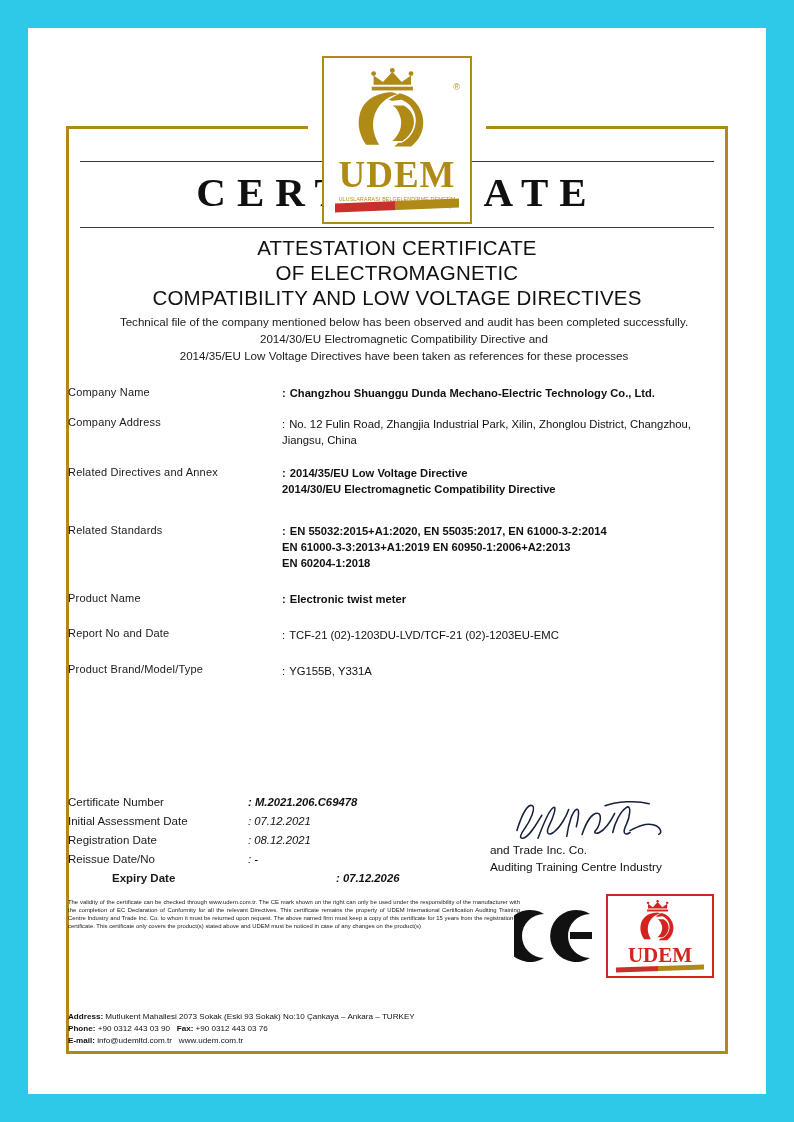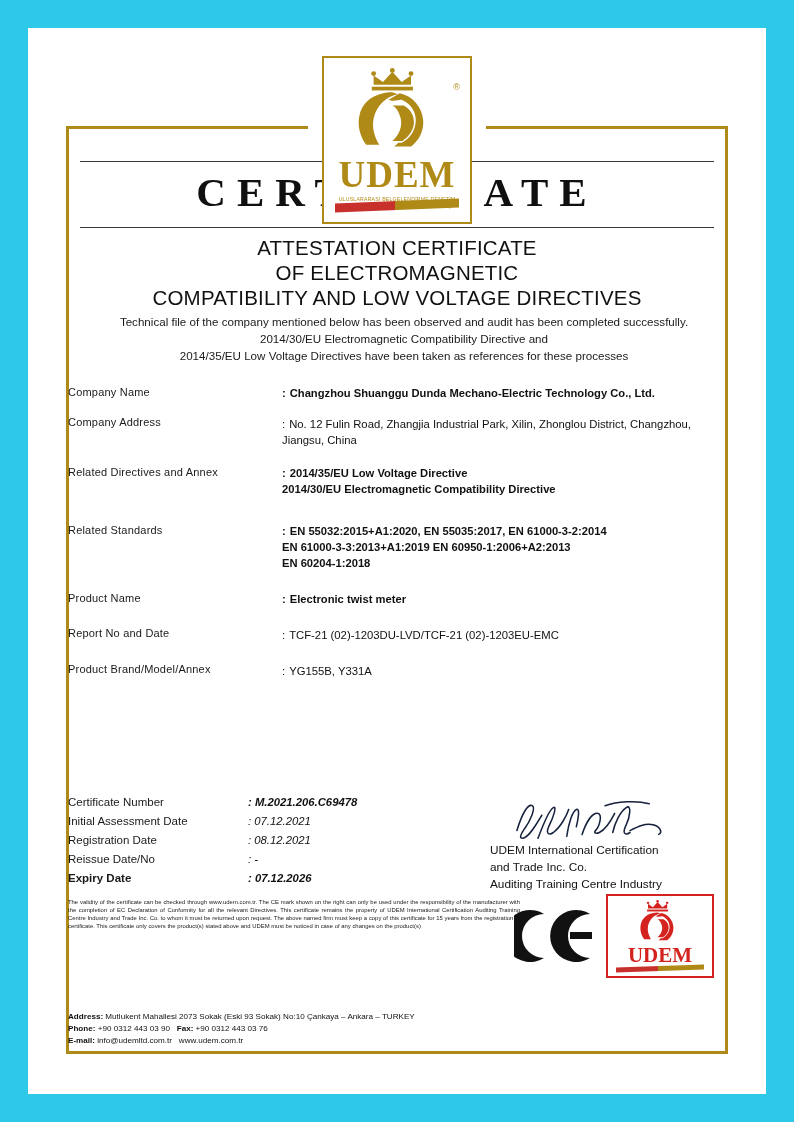--- a/index.html
+++ b/index.html
@@ -188,21 +188,21 @@
     position: absolute;
     left: 40px;
     top: 768px;
     width: 430px;
     z-index: 4;
   }
   .brow { display: flex; margin-bottom: 7px; }
   .brow .lbl { width: 180px; flex: 0 0 180px; font-size: 11.5px; color: #1a1a1a; }
   .brow .val { font-size: 11.3px; color: #111; font-weight: bold; font-style: italic; }
   .brow .val.plain { font-weight: normal; }
-  .brow.expiry .lbl, .brow.expiry .val { font-weight: bold; }
+  .brow.expiry .lbl, .brow.expiry .val { font-weight: bold; margin-left: 44px; }
 
   
   .sign-block {
     position: absolute;
     left: 462px;
     top: 770px;
     width: 260px;
     z-index: 4;
   }
   .sign-svg { width: 175px; height: 46px; display: block; margin-left: 18px; }
@@ -354,21 +354,21 @@
       </div>
       <div class="row" style="margin-bottom:20px">
         <div class="lbl">Product Name</div>
         <div class="val bold"><span class="colon">:</span><span>Electronic twist meter</span></div>
       </div>
       <div class="row" style="margin-bottom:20px">
         <div class="lbl">Report No and Date</div>
         <div class="val"><span class="colon">:</span><span>TCF-21 (02)-1203DU-LVD/TCF-21 (02)-1203EU-EMC</span></div>
       </div>
       <div class="row">
-        <div class="lbl">Product Brand/Model/Annex</div>
+        <div class="lbl">Product Brand/Model/Type</div>
         <div class="val"><span class="colon">:</span><span>YG155B, Y331A</span></div>
       </div>
     </div>
 
     <div class="bottom-left">
       <div class="brow">
         <div class="lbl">Certificate Number</div>
         <div class="val">:&nbsp;<span>M.2021.206.C69478</span></div>
       </div>
       <div class="brow">
@@ -395,21 +395,20 @@
           <path d="M8 34 C14 14 20 6 24 8 C28 10 22 24 16 32 C12 38 10 42 14 42 C20 42 28 28 34 18"></path>
           <path d="M30 42 C36 26 42 12 46 10 C50 8 46 20 42 28 C38 36 40 40 46 36 C54 30 60 18 62 12"></path>
           <path d="M60 40 C62 26 66 14 70 12 C74 10 72 22 70 30"></path>
           <path d="M76 38 C80 26 86 16 92 16 C98 16 94 30 90 34 C88 36 90 38 94 36 C100 33 106 24 110 16"></path>
           <path d="M108 36 C110 26 116 14 122 10 C128 6 126 20 122 28 C118 36 120 40 126 36"></path>
           <path d="M126 34 C134 30 142 26 150 28 C158 30 160 36 156 38"></path>
           <path d="M100 8 C112 4 132 2 146 6"></path>
         </g>
       </svg>
       <div class="sign-lines">
-        <div>UDEM International Certification</div>
         <div>and Trade Inc. Co.</div>
         <div>Auditing Training Centre Industry</div>
       </div>
     </div>
 
     <div class="fineprint">The validity of the certificate can be checked  through  www.udem.com.tr.  The  CE  mark shown on the right can only be used under the responsibility of the manufacturer with the completion of EC Declaration of Conformity for all the relevant Directives. This certificate remains the property of UDEM International Certification Auditing Training Centre Industry and Trade Inc. Co. to whom it must be returned upon request. The above named firm must keep a copy of this certificate for 15 years from the registration of certificate. This certificate only covers the product(s) stated above and UDEM must be noticed in case of any changes on the product(s)</div>
 
     <div class="contact">
       <div>
         <b>Address:</b>

